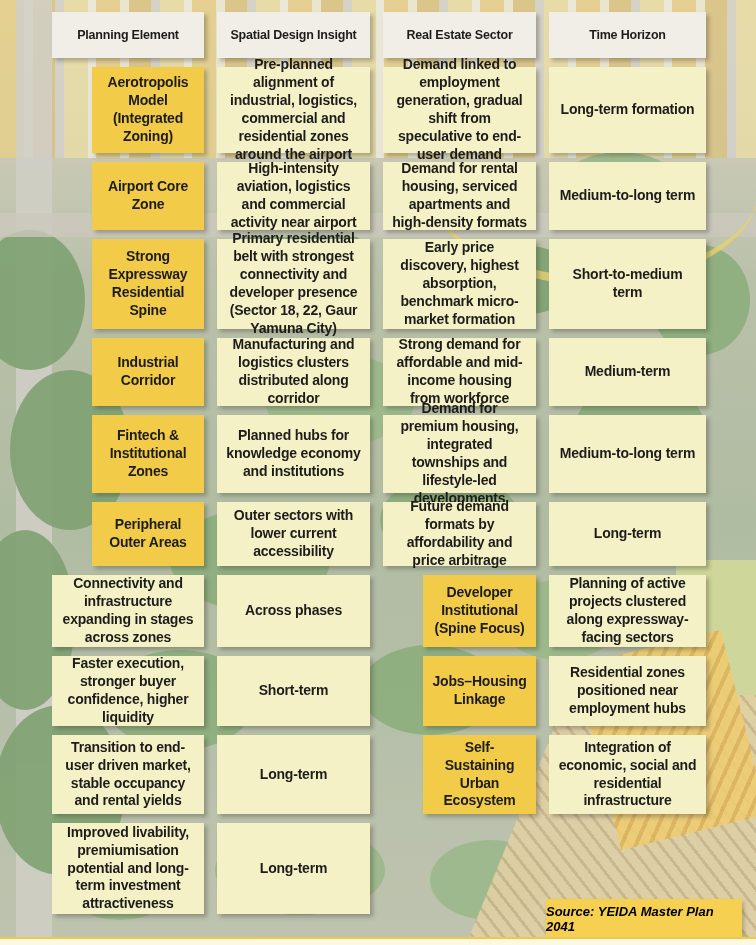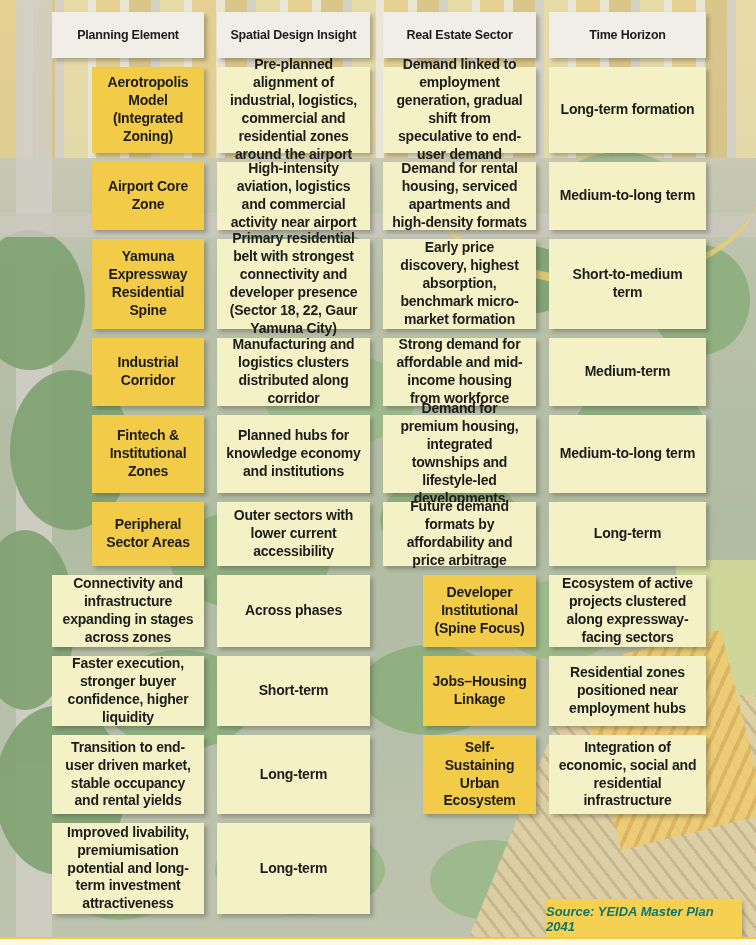--- a/index.html
+++ b/index.html
@@ -40,21 +40,21 @@
     font-weight:700;font-size:14px;line-height:1.28;letter-spacing:-.2px;
     color:#1d1c1a;box-shadow:3px 3px 4px rgba(55,52,40,.32);
   }
   .hdr{background:#f1eee8;font-size:12.5px;}
   .el{background:#f2cc49;margin-left:40px;}
   .bd{background:#f5f1c7;}
   
   .source{
     position:absolute;left:546px;top:899px;width:196px;height:39px;
     background:#f5d051;display:flex;align-items:center;justify-content:center;
-    font-style:italic;font-weight:700;font-size:13px;color:#0f766e;
+    font-style:italic;font-weight:700;font-size:13px;color:#000000;
     box-shadow:2px 3px 4px rgba(55,52,40,.3);
   }
   .bottom-strip{
     position:absolute;left:0;bottom:0;width:100%;height:6px;
     background:#fcf8e2;border-top:2px solid #ecca49;
   }
 </style>
 </head>
 <body>
 
@@ -105,45 +105,45 @@
     <div class="cell el">Aerotropolis Model (Integrated Zoning)</div>
     <div class="cell bd">Pre-planned alignment of industrial, logistics, commercial and residential zones around the airport</div>
     <div class="cell bd">Demand linked to employment generation, gradual shift from speculative to end-user demand</div>
     <div class="cell bd">Long-term formation</div>
 
     <div class="cell el">Airport Core Zone</div>
     <div class="cell bd">High-intensity aviation, logistics and commercial activity near airport</div>
     <div class="cell bd">Demand for rental housing, serviced apartments and high-density formats</div>
     <div class="cell bd">Medium-to-long term</div>
 
-    <div class="cell el">Yamuna Expressway Residential Spine</div>
+    <div class="cell el">Strong Expressway Residential Spine</div>
     <div class="cell bd">Primary residential belt with strongest connectivity and developer presence (Sector 18, 22, Gaur Yamuna City)</div>
     <div class="cell bd">Early price discovery, highest absorption, benchmark micro-market formation</div>
     <div class="cell bd">Short-to-medium term</div>
 
     <div class="cell el">Industrial Corridor</div>
     <div class="cell bd">Manufacturing and logistics clusters distributed along corridor</div>
     <div class="cell bd">Strong demand for affordable and mid-income housing from workforce</div>
     <div class="cell bd">Medium-term</div>
 
     <div class="cell el">Fintech &amp; Institutional Zones</div>
     <div class="cell bd">Planned hubs for knowledge economy and institutions</div>
     <div class="cell bd">Demand for premium housing, integrated townships and lifestyle-led developments</div>
     <div class="cell bd">Medium-to-long term</div>
 
-    <div class="cell el">Peripheral Sector Areas</div>
+    <div class="cell el">Peripheral Outer Areas</div>
     <div class="cell bd">Outer sectors with lower current accessibility</div>
     <div class="cell bd">Future demand formats by affordability and price arbitrage</div>
     <div class="cell bd">Long-term</div>
 
     <div class="cell bd">Connectivity and infrastructure expanding in stages across zones</div>
     <div class="cell bd">Across phases</div>
 
     <div class="cell el">Developer Institutional (Spine Focus)</div>
-    <div class="cell bd">Ecosystem of active projects clustered along expressway-facing sectors</div>
+    <div class="cell bd">Planning of active projects clustered along expressway-facing sectors</div>
     <div class="cell bd">Faster execution, stronger buyer confidence, higher liquidity</div>
     <div class="cell bd">Short-term</div>
 
     <div class="cell el">Jobs–Housing Linkage</div>
     <div class="cell bd">Residential zones positioned near employment hubs</div>
     <div class="cell bd">Transition to end-user driven market, stable occupancy and rental yields</div>
     <div class="cell bd">Long-term</div>
 
     <div class="cell el">Self-Sustaining Urban Ecosystem</div>
     <div class="cell bd">Integration of economic, social and residential infrastructure</div>

